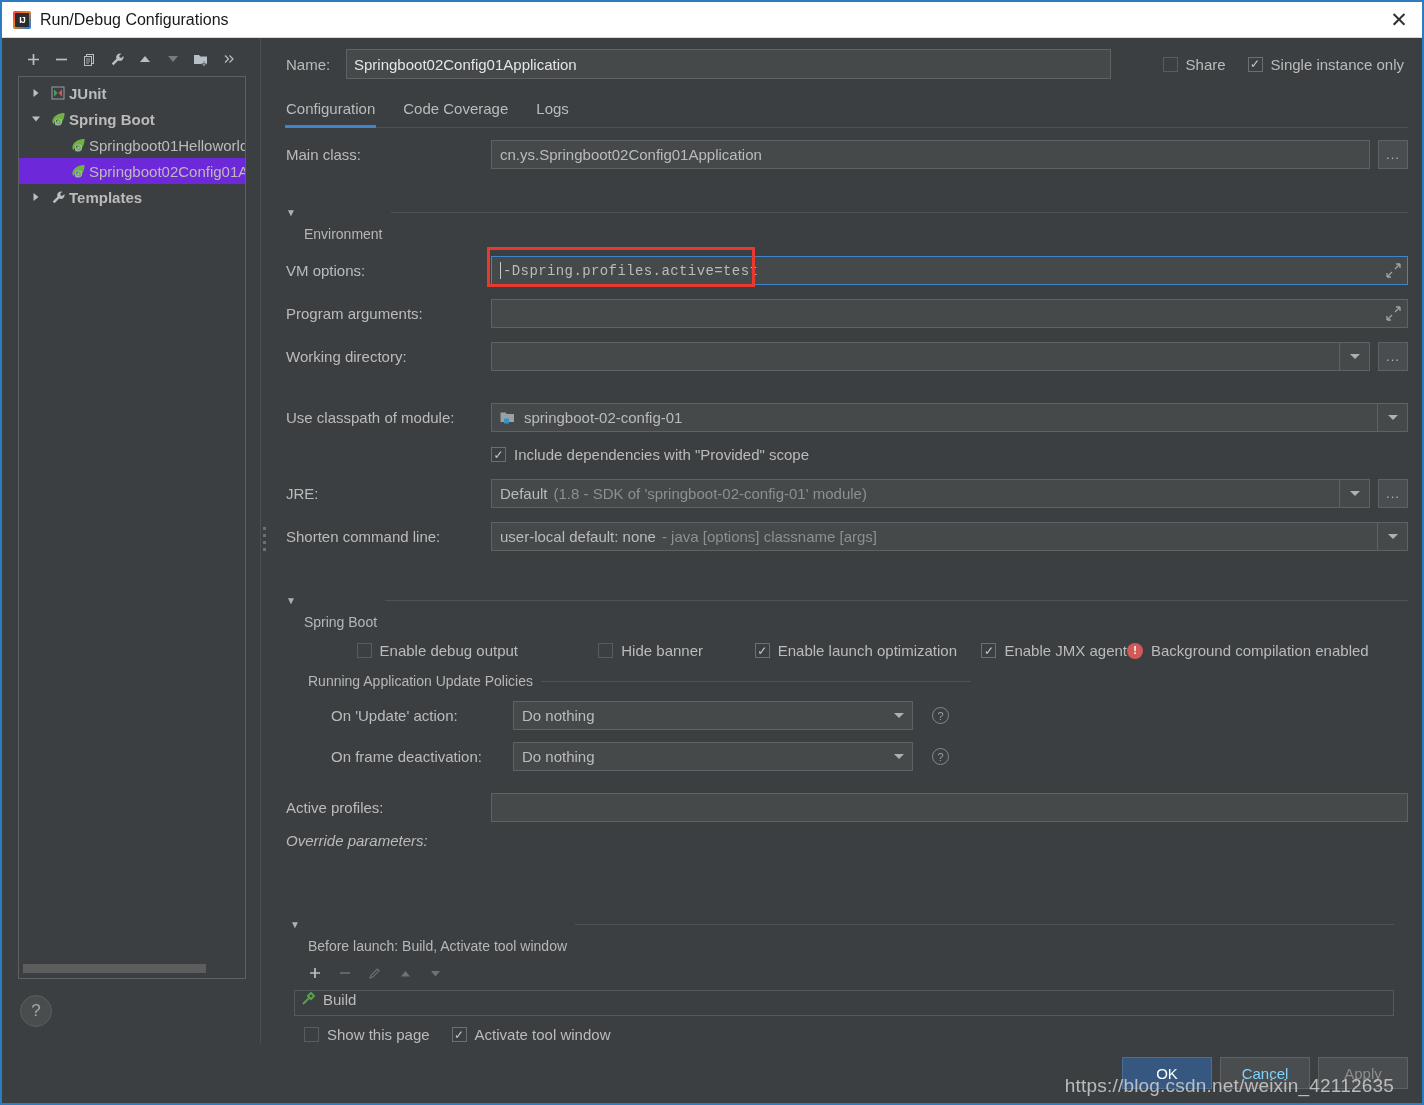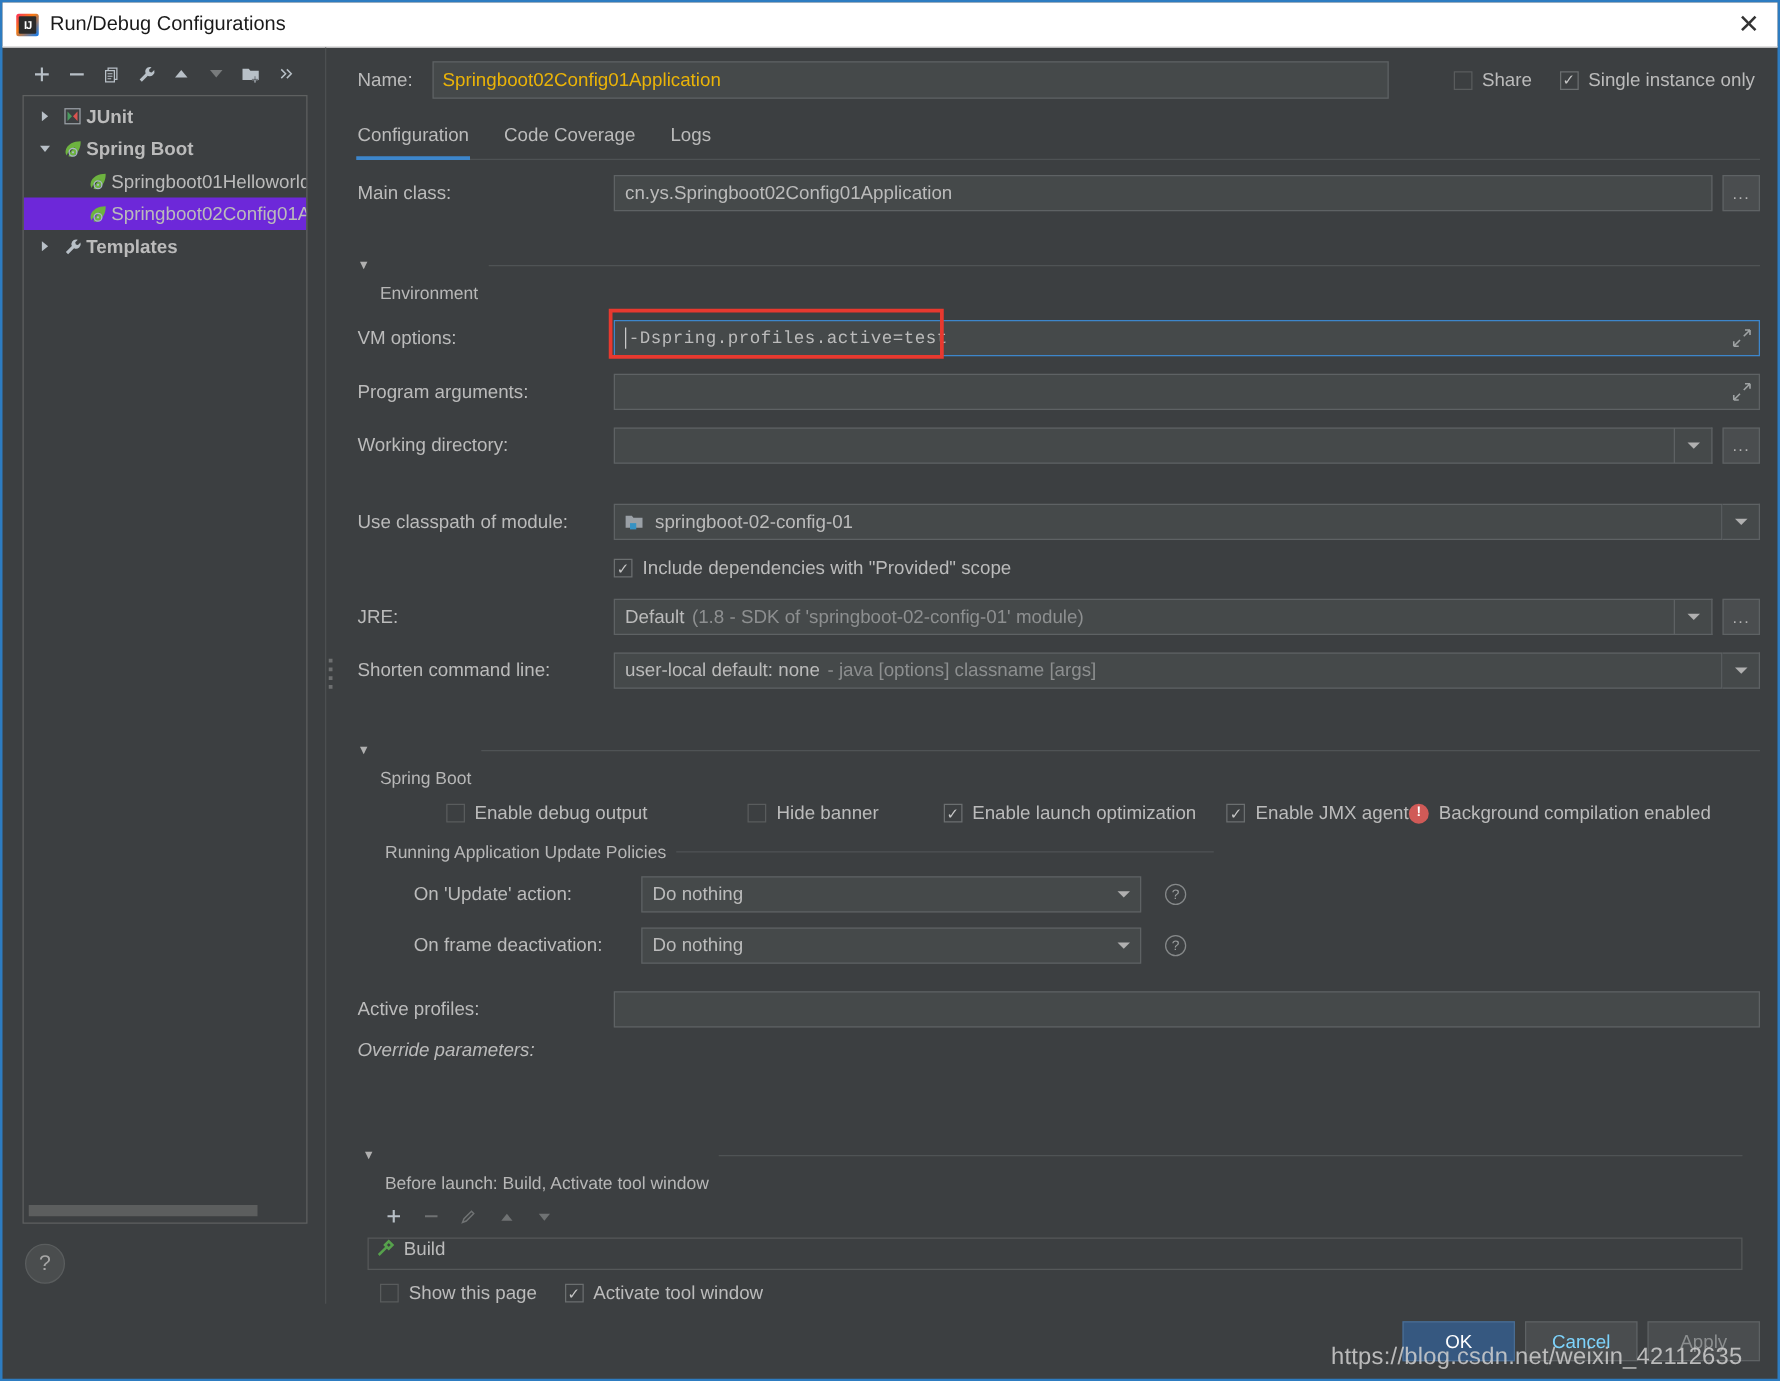--- a/index.html
+++ b/index.html
@@ -79,21 +79,21 @@
     border-left:1px solid #4c4f51;
   }
   .grip { width:3px; }
   .grip i { display:block; width:3px; height:3px; background:#6d6f70; margin-bottom:4px; }
   
   .right { flex:1; min-width:0; display:flex; flex-direction:column; padding:0 14px 0 18px; }
   .namerow { height:52px; display:flex; align-items:center; flex:none; }
   .namelabel { width:60px; font-size:15px; }
   .nameinput {
     width:765px; height:30px; background:#45494a; border:1px solid #5e6264;
-    color:#eab308; font-size:15px; padding:0 7px; font-family:inherit; outline:none;
+    color:#e5e5e5; font-size:15px; padding:0 7px; font-family:inherit; outline:none;
   }
   .topchecks { margin-left:auto; display:flex; align-items:center; gap:22px; padding-right:4px; }
   .chk { display:flex; align-items:center; gap:8px; white-space:nowrap; font-size:15px; }
   .box {
     width:15px; height:15px; flex:none; border:1px solid #6b6f70; background:#3c3f41;
     display:flex; align-items:center; justify-content:center; color:#c7c7c7; font-size:11px; line-height:1;
   }
   .box.on::after { content:"✓"; font-size:12px; }
   .box.dis { border-color:#595c5d; }
   

